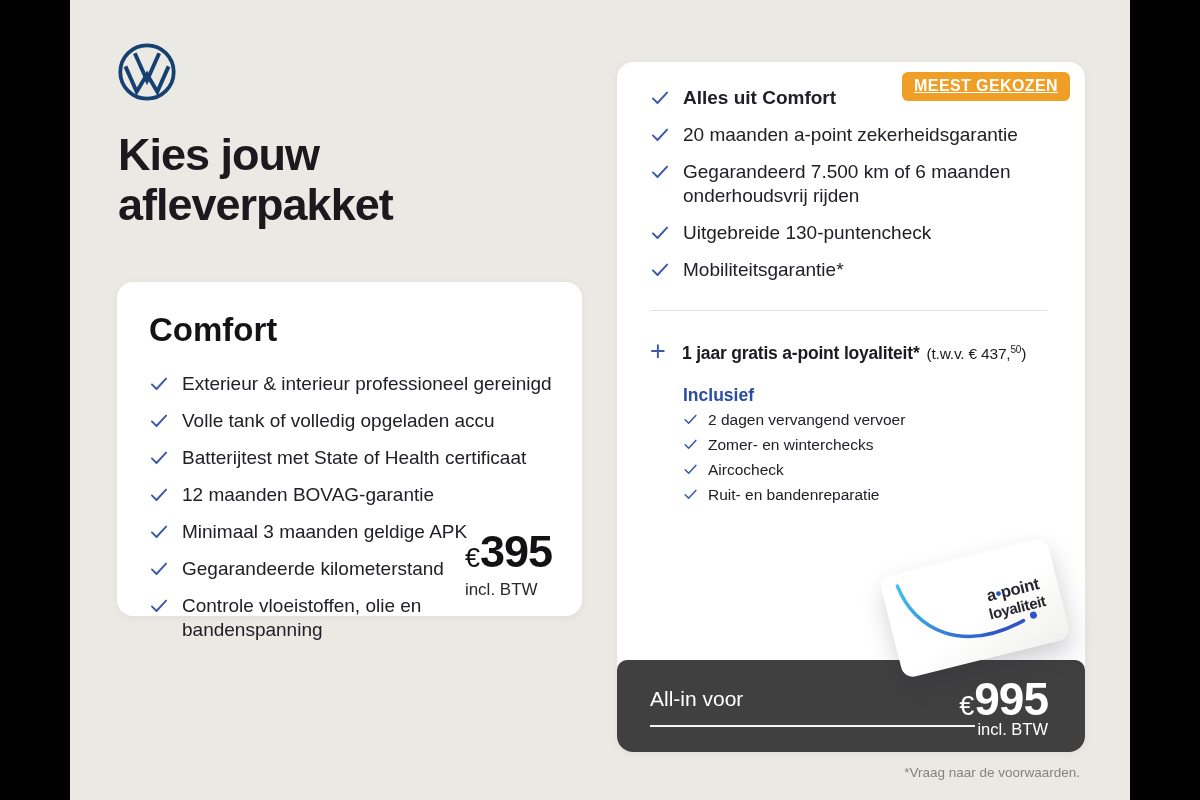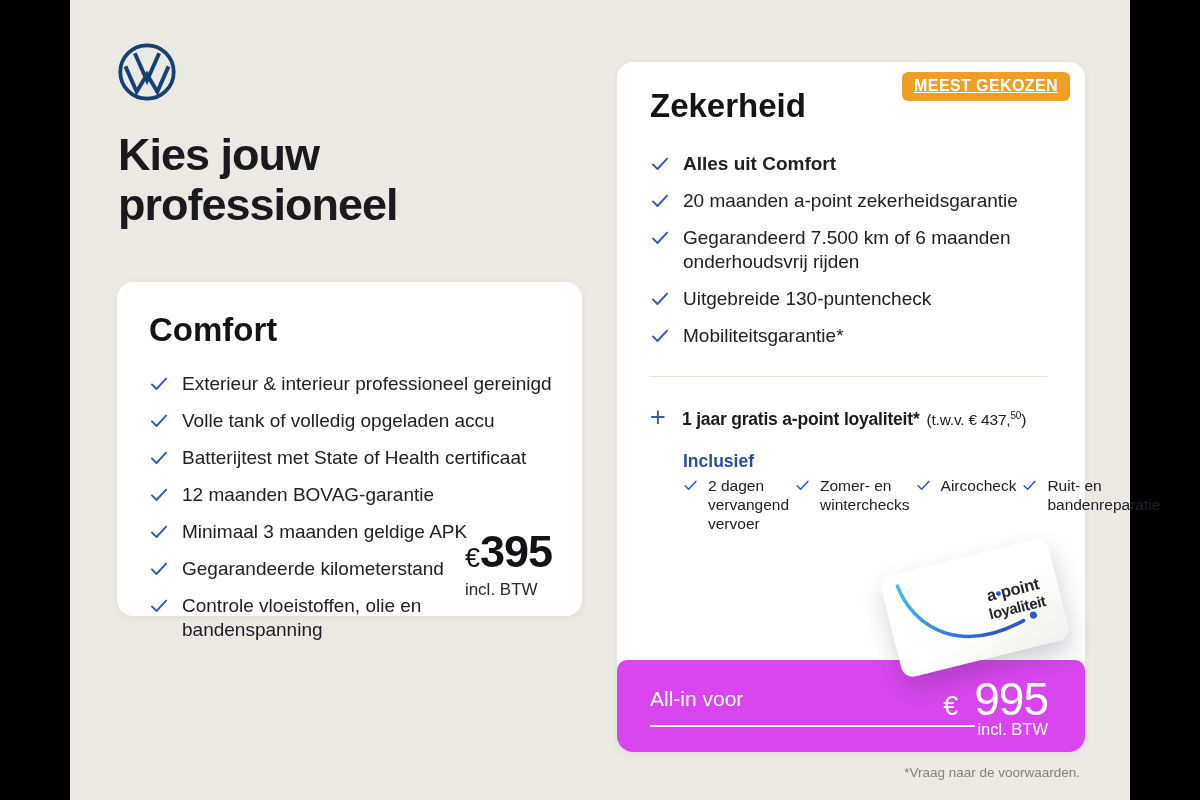--- a/index.html
+++ b/index.html
@@ -29,21 +29,21 @@
   .card-comfort .card-title { margin-bottom:22px; }
   .card-zeker   .card-title { margin-bottom:26px; }
 
   .check-list { display:flex; flex-direction:column; gap:13px; }
   .check-item { display:flex; gap:13px; align-items:flex-start;
     font-size:19px; line-height:24px; color:#202027; }
   .check-item .chk { flex:none; width:20px; height:20px; margin-top:2px; }
   .check-item .bold { font-weight:700; }
   .card-zeker .check-list { gap:13px; }
 
-  .sub-list { display:flex; flex-direction:row; gap:6px; margin:4px 0 0 33px; }
+  .sub-list { display:flex; flex-direction:column; gap:6px; margin:4px 0 0 33px; }
   .sub-item { display:flex; gap:10px; align-items:flex-start;
     font-size:15.5px; line-height:19px; color:#202027; }
   .sub-item .chk { flex:none; width:15px; height:15px; margin-top:2px; }
 
   
   .price-block { position:absolute; right:30px; bottom:16px; text-align:left; }
   .price-line { white-space:nowrap; color:#121214; }
   .price-line .cur { font-size:27px; font-weight:400; }
   .price-line .amt { font-size:45px; font-weight:700; letter-spacing:-1px; }
   .vat-note { font-size:17px; color:#2a2a2e; margin-top:2px; }
@@ -74,48 +74,48 @@
     position:absolute; right:16px; top:50%; transform:translateY(-50%);
     text-align:center; color:#26262c; font-weight:700;
   }
   .lc-line1 { font-size:16.5px; letter-spacing:-.3px; }
   .lc-line1 .dot { color:#2456c8; }
   .lc-line2 { font-size:15px; letter-spacing:-.3px; }
 
   
   .allin-footer {
     position:absolute; left:0; right:0; bottom:0; height:92px;
-    background:#d946ef; border-radius:10px 10px 16px 16px; z-index:2;
+    background:#404040; border-radius:10px 10px 16px 16px; z-index:2;
   }
   .allin-label { position:absolute; left:33px; top:27px; font-size:21px; color:#fff; }
   .allin-line { position:absolute; left:33px; bottom:25px; width:325px; height:2px; background:rgba(255,255,255,.95); }
   .allin-price { position:absolute; right:37px; top:12px; text-align:right; color:#fff; }
   .allin-price .cur { font-size:27px; font-weight:400; }
-  .allin-price .amt { font-size:46px; font-weight:400; letter-spacing:-1px;margin-left:16px; }
+  .allin-price .amt { font-size:46px; font-weight:700; letter-spacing:-1px; }
   .allin-vat { position:absolute; right:37px; top:60px; font-size:16.5px; color:#fff; }
 
   .footnote { position:absolute; right:50px; bottom:20px; font-size:13.5px; color:#85837d; }
 </style>
 </head>
 <body>
 
 <div class="stage">
   <div class="canvas">
 
     <div class="vw-logo">
       <svg width="60" height="60" viewBox="0 0 64 64">
         <circle cx="32" cy="32" r="28.5" fill="none" stroke="#16406f" stroke-width="4"></circle>
         <path d="M19 12 L32 41 L45 12" fill="none" stroke="#16406f" stroke-width="4.2" stroke-linejoin="miter"></path>
         <path d="M9 26 L21 53 L32 34.5 L43 53 L55 26" fill="none" stroke="#16406f" stroke-width="4.2" stroke-linejoin="miter"></path>
       </svg>
     </div>
 
     <div class="headline">
       <div>Kies jouw</div>
-      <div>professioneel</div>
+      <div>afleverpakket</div>
     </div>
 
     <div class="card card-comfort">
       <div class="card-title">Comfort</div>
       <div class="check-list">
 
           <div class="check-item">
             <svg class="chk" viewBox="0 0 24 24">
               <path d="M3.5 12.5 L9 18 L20.5 5.5" fill="none" stroke="#3c59a8" stroke-width="2.3" stroke-linecap="round" stroke-linejoin="round"></path>
             </svg>
@@ -167,21 +167,20 @@
       <div class="price-block">
         <div class="price-line">
           <span class="cur">€</span><span class="amt">395</span>
         </div>
         <div class="vat-note">incl. BTW</div>
       </div>
     </div>
 
     <div class="card card-zeker">
       <div class="badge">MEEST GEKOZEN</div>
-      <div class="card-title">Zekerheid</div>
 
       <div class="check-list">
 
           <div class="check-item">
             <svg class="chk" viewBox="0 0 24 24">
               <path d="M3.5 12.5 L9 18 L20.5 5.5" fill="none" stroke="#3c59a8" stroke-width="2.3" stroke-linecap="round" stroke-linejoin="round"></path>
             </svg>
             <span class="bold">Alles uit Comfort</span>
           </div>
 

